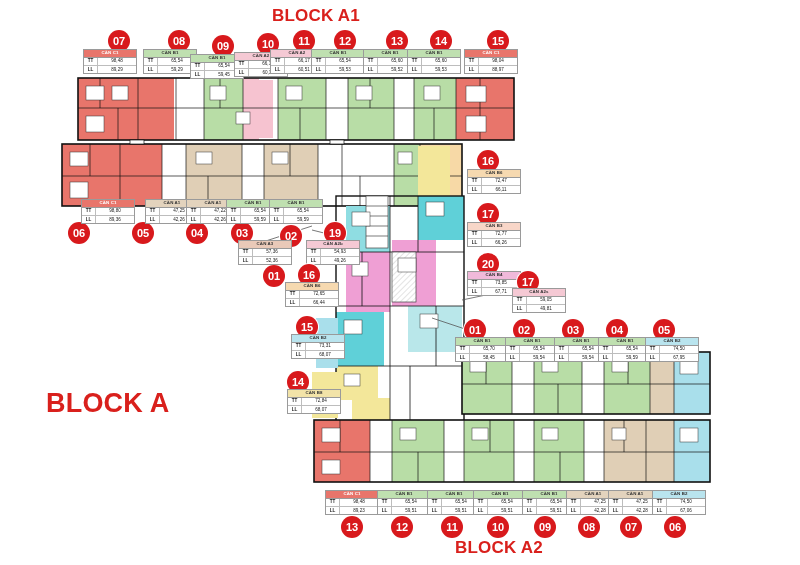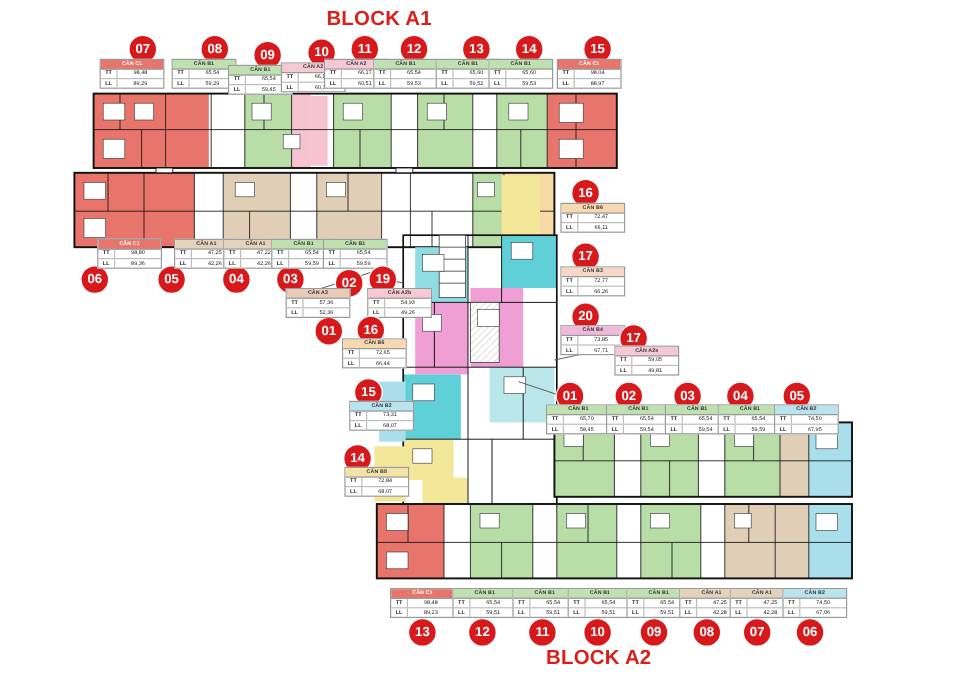--- a/index.html
+++ b/index.html
@@ -287,20 +287,21 @@
     <g stroke="#555" stroke-width="0.8" fill="none">
       <line x1="238" y1="250" x2="312" y2="226"></line>
       <line x1="462" y1="300" x2="500" y2="292"></line>
       <line x1="432" y1="318" x2="468" y2="330"></line>
       <line x1="336" y1="236" x2="312" y2="230"></line>
     </g>
   </svg>
 
   <div class="block-title" id="title-a1">BLOCK A1</div>
   <div class="block-title" id="title-a2">BLOCK A2</div>
+  <div class="block-title" id="title-a">BLOCK A</div>
 
   <div id="annotations">
       <div class="marker" style="left: 108px; top: 30px;">07</div>
       <div class="unit-card t-C1" style="left: 83px; top: 49px;">
         <div class="uc-head">CĂN C1</div>
         <div class="uc-row">
           <div class="uc-k">TT</div>
           <div class="uc-v">98,48</div>
         </div>
         <div class="uc-row">
@@ -517,21 +518,21 @@
         <div class="uc-head">CĂN A2s</div>
         <div class="uc-row">
           <div class="uc-k">TT</div>
           <div class="uc-v">59,05</div>
         </div>
         <div class="uc-row">
           <div class="uc-k">LL</div>
           <div class="uc-v">49,81</div>
         </div>
       </div>
-      <div class="marker" style="left: 308px; top: 222px;">19</div>
+      <div class="marker" style="left: 324px; top: 222px;">19</div>
       <div class="unit-card t-A2" style="left: 306px; top: 240px;">
         <div class="uc-head">CĂN A2b</div>
         <div class="uc-row">
           <div class="uc-k">TT</div>
           <div class="uc-v">54,93</div>
         </div>
         <div class="uc-row">
           <div class="uc-k">LL</div>
           <div class="uc-v">49,26</div>
         </div>

